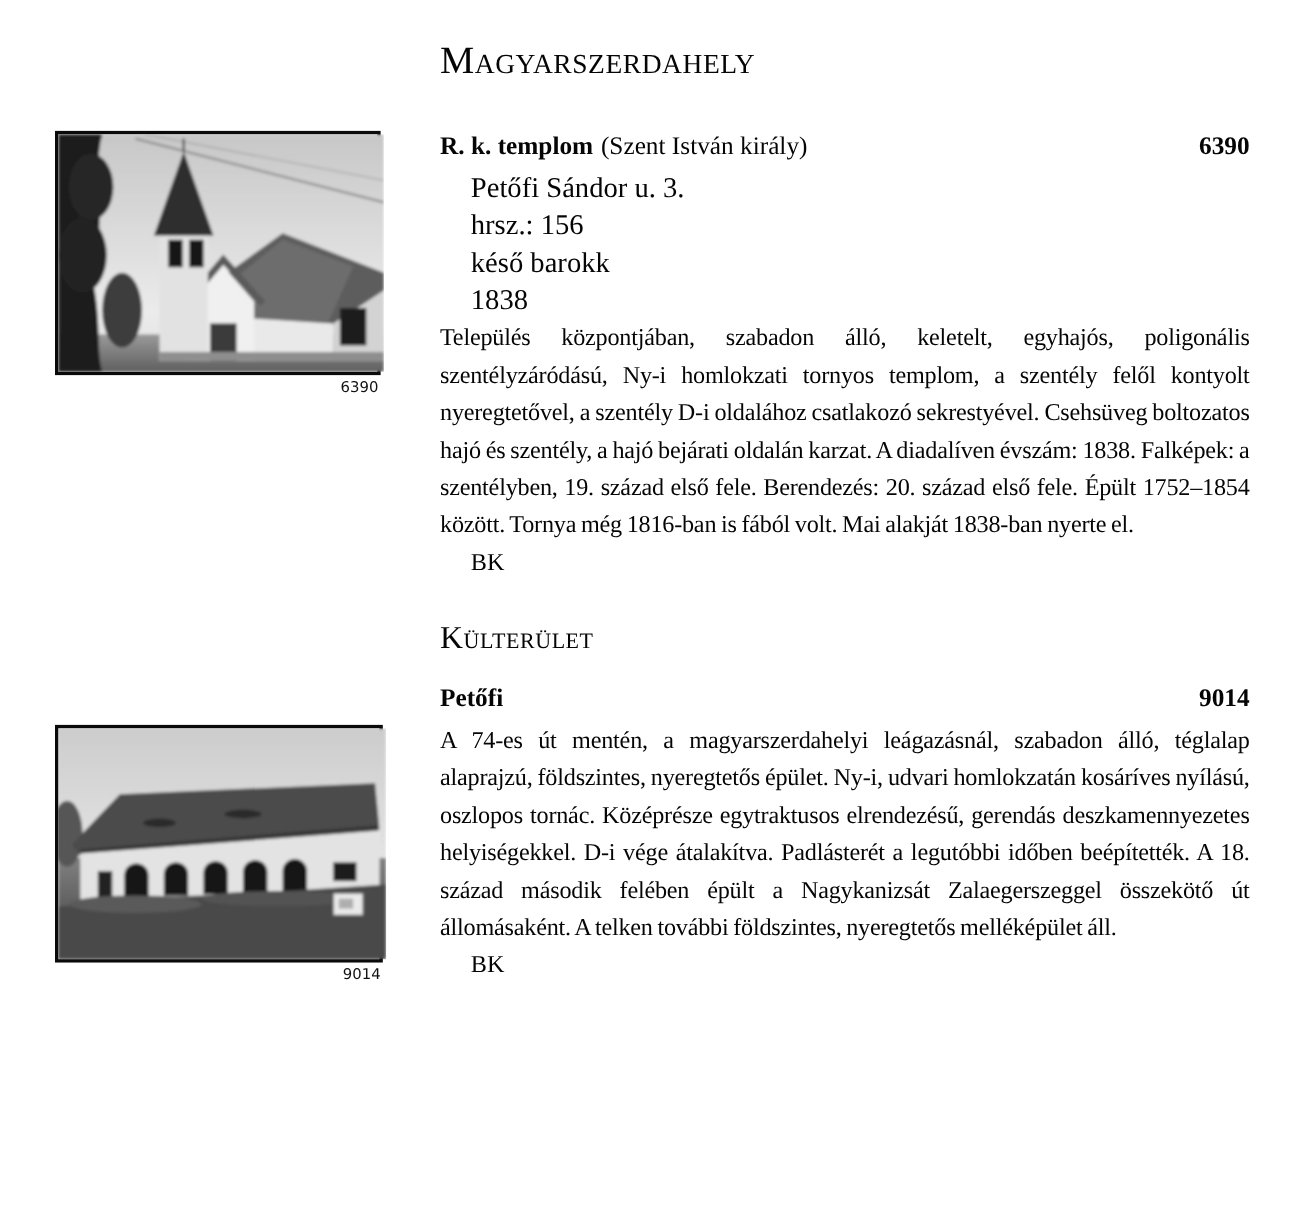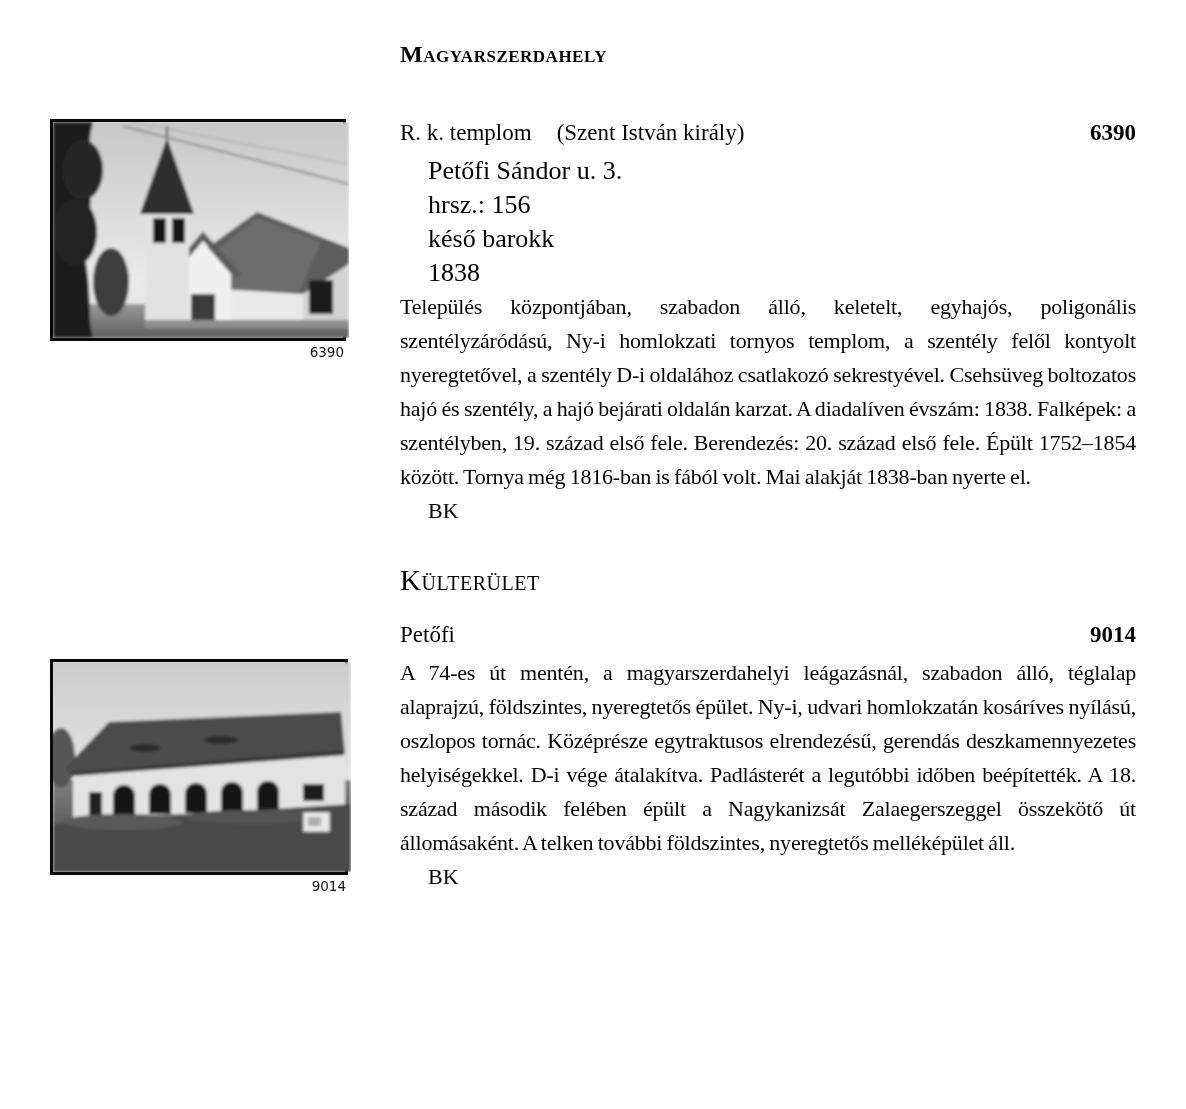--- a/index.html
+++ b/index.html
@@ -40,44 +40,44 @@
 
   
   .text-col {
     position: absolute;
     left: 400px;
     top: 36px;
     width: 736px;
   }
   h1.page-title {
     margin: 0 0 45px 0;
-    font-size: 24px;
+    font-size: 35px;
     line-height: 37px;
-    font-weight: 700;
+    font-weight: 400;
     font-variant: small-caps;
     letter-spacing: 0.5px;
   }
   h2.section-heading {
     margin: 36px 0 24px 0;
     font-size: 29px;
     line-height: 32px;
     font-weight: 400;
     font-variant: small-caps;
     letter-spacing: 0.5px;
   }
   .entry-head {
     display: flex;
     justify-content: space-between;
     align-items: baseline;
     font-size: 23px;
     line-height: 30px;
     margin-bottom: 6px;
   }
-  .entry-name { font-weight: 400; text-align: center; }
-  .entry-dedication { font-weight: 400; margin-left: 25px; }
+  .entry-name { font-weight: 700; text-align: center; }
+  .entry-dedication { font-weight: 400; margin-left: 7px; }
   .entry-number { font-weight: 700; }
   .entry-details {
     padding-left: 28px;
     font-size: 26px;
     line-height: 34px;
   }
   .entry-desc {
     margin: 0;
     font-size: 22px;
     line-height: 34px;

